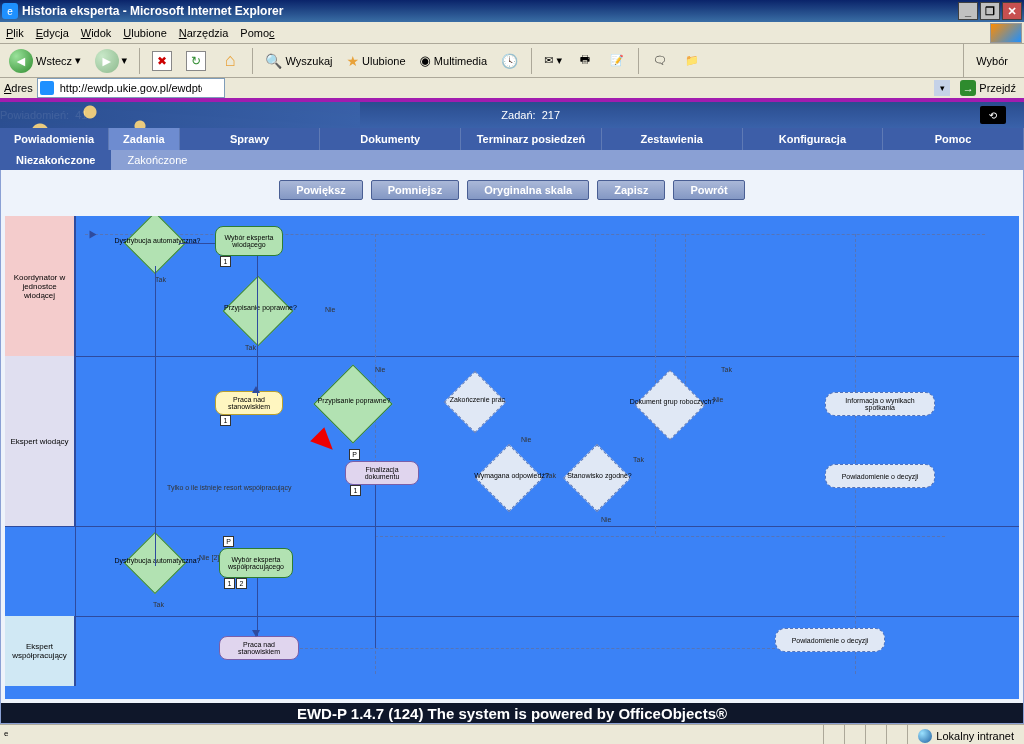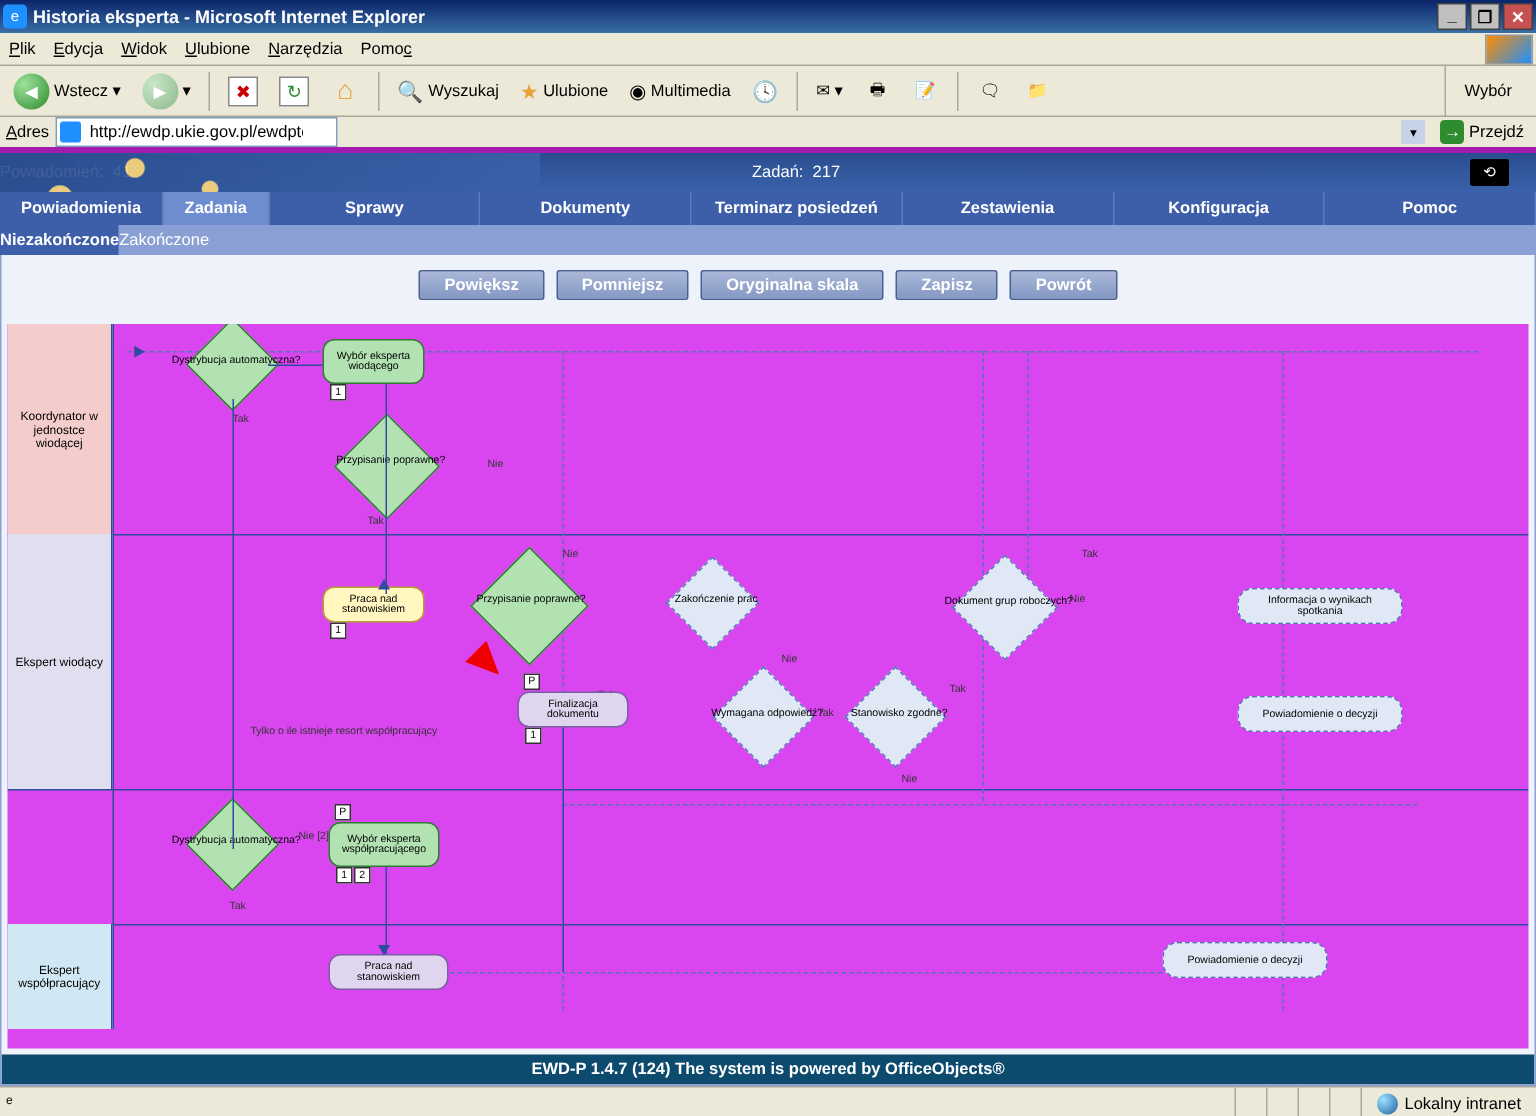--- a/index.html
+++ b/index.html
@@ -43,30 +43,30 @@
   .appstrip { height:26px; background: linear-gradient(#2a4d8f,#3a62aa); display:flex; align-items:center; justify-content:space-between; color:#fff; font-size:11px; padding-right:18px; gap:10px; position:relative;}
   .appstrip::before { content:""; position:absolute; left:0; top:0; bottom:0; width:360px; background: radial-gradient(circle at 40px 30px,#ffd77a 0 8px,transparent 9px), radial-gradient(circle at 90px 10px,#ffd77a 0 6px,transparent 7px), radial-gradient(circle at 140px 24px,#ffd77a 0 5px,transparent 6px), linear-gradient(90deg,#2a4d8f,#3a62aa); opacity:.9;}
   .appstrip .rew { width:26px;height:18px;background:#000;color:#fff;display:flex;align-items:center;justify-content:center;font-size:10px;border-radius:2px;margin-left:6px;}
 
   
   .tabs { display:flex; height:22px; background:#8aa0d4;}
   .tab { flex:0 0 auto; padding:0 14px; border-right:1px solid #5f7ab5; color:#fff; background:#3d5ea8; display:flex;align-items:center; font-weight:bold; font-size:11px;}
   .tab.active { background:#6e8cd0; }
   .tab.wide { flex:1; justify-content:center;}
   .subtabs { display:flex; height:20px; background:#8aa0d4;}
-  .subtab { padding:0 0; color:#fff; display:flex;align-items:center; font-size:11px;}
+  .subtab { padding:0 16px; color:#fff; display:flex;align-items:center; font-size:11px;}
   .subtab.active { background:#3d5ea8; font-weight:bold;}
 
   
   .content { background:#eef3fb; height:554px; position:relative; overflow:hidden; border:1px solid #8aa0d4; border-top:none;}
   .btnrow { display:flex; justify-content:center; gap:8px; padding:10px 16px 6px;}
   .abtn { background:linear-gradient(#aab8d8,#8498c4); border:1px solid #4a5f94; color:#fff; font-weight:bold; font-size:11px; height:20px; padding:0 16px; display:flex;align-items:center; border-radius:2px;}
 
   
-  .diagram { position:absolute; left:4px; right:4px; top:46px; bottom:24px; background:#d946ef; overflow:hidden;}
+  .diagram { position:absolute; left:4px; right:4px; top:46px; bottom:24px; background:#3b82f6; overflow:hidden;}
   .lane-label { position:absolute; left:0; width:70px; background:#fff; border-right:1px solid #2e4b9e; font-size:8px; text-align:center; display:flex;align-items:center;justify-content:center; padding:2px;}
   .lane-sep { position:absolute; left:0; right:0; height:0; border-top:1px solid #2e4b9e;}
 
   
   .diamond { position:absolute; transform:rotate(45deg); border:1px solid #2e7d32; background:#b2e2b2; }
   .diamond.dashed { border:1px dashed #5574b8; background:#e0e8f5;}
   .dlabel { position:absolute; transform:rotate(-45deg); font-size:7px; text-align:center; width:90px;}
   .task { position:absolute; border:1px solid #333; border-radius:8px; font-size:7px; display:flex;align-items:center;justify-content:center; text-align:center; padding:2px 4px;}
   .task.green { background:#b2e2b2; border-color:#2e7d32;}
   .task.yellow { background:#fff6c0; border-color:#b8a02e;}
@@ -75,21 +75,21 @@
   .edge-lbl { position:absolute; font-size:7px; color:#333;}
   .badge { position:absolute; width:11px;height:11px;border:1px solid #333;background:#fff;font-size:7px;display:flex;align-items:center;justify-content:center;}
   .arrow-red { position:absolute; width:0;height:0; border-left:10px solid transparent; border-right:10px solid transparent; border-top:22px solid #e00; transform:rotate(-45deg);}
   .dash-line { position:absolute; border-top:1px dashed #5574b8;}
   .dash-v { position:absolute; border-left:1px dashed #5574b8;}
   .solid-line { position:absolute; border-top:1px solid #2e4b9e;}
   .solid-v { position:absolute; border-left:1px solid #2e4b9e;}
   .tri { position:absolute; width:0;height:0; border-left:4px solid transparent;border-right:4px solid transparent;border-bottom:7px solid #2e4b9e;}
 
   
-  .appfooter { position:absolute; left:0;right:0;bottom:0;height:20px;background:#0c4a6e;color:#fff;font-weight:bold;font-size:11px;display:flex;align-items:center;justify-content:center;}
+  .appfooter { position:absolute; left:0;right:0;bottom:0;height:20px;background:#0f172a;color:#fff;font-weight:bold;font-size:15px;display:flex;align-items:center;justify-content:center;}
 
   
   .statusbar { height:22px; background:#ece9d8; border-top:1px solid #aca899; display:flex; align-items:center; font-size:11px;}
   .statusbar .left { flex:1; padding-left:4px; display:flex;align-items:center;gap:4px;}
   .statusbar .cell { border-left:1px solid #aca899; height:22px; display:flex;align-items:center; padding:0 10px; gap:4px;}
   .globe { width:14px;height:14px;border-radius:50%;background:radial-gradient(circle at 30% 30%,#9be2ff,#1e5fa0);}
 </style>
 </head>
 <body>
 

